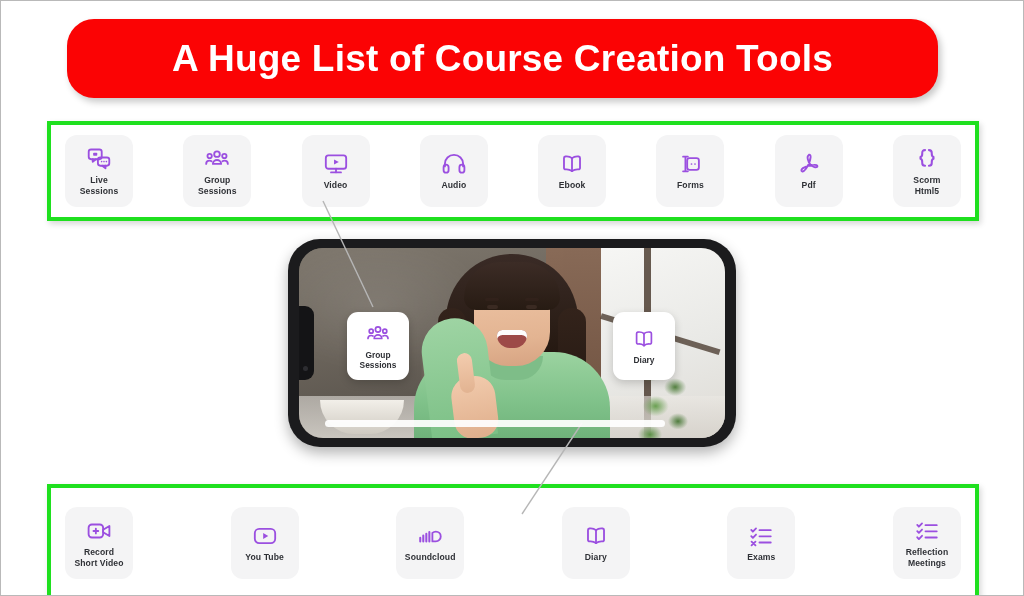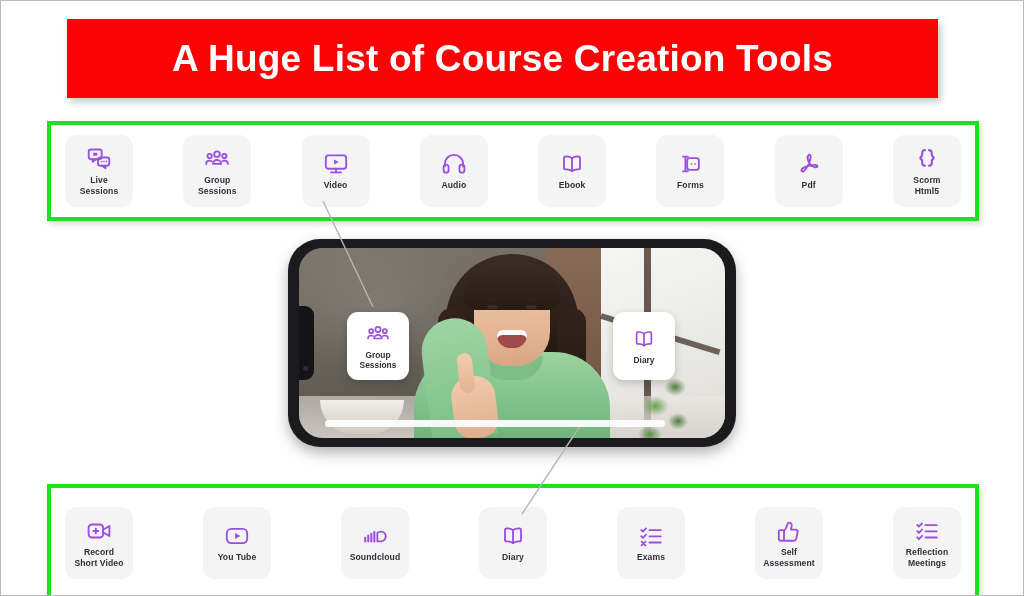--- a/index.html
+++ b/index.html
@@ -26,20 +26,21 @@
     position: absolute;
     left: 66px;
     top: 18px;
     width: 871px;
     height: 79px;
     background: #fb0304;
     box-shadow: 3px 4px 7px rgba(0,0,0,0.22);
     display: flex;
     align-items: center;
     justify-content: center;
+    border-radius: 27px;
   }
   #title-text {
     color: #ffffff;
     font-size: 37px;
     font-weight: bold;
     letter-spacing: 0.2px;
     white-space: nowrap;
     font-family: "Liberation Sans", sans-serif;
   }
 
@@ -512,30 +513,20 @@
               <path d="m3 12.1 1.5 1.6L7.4 10.7"></path>
               <path d="m3.3 17.2 3.6 3.4M6.9 17.2l-3.6 3.4"></path>
               <path d="M10.6 6.6h10.4M10.6 12.3h10.4M10.6 18h10.4"></path>
             </svg>
           </span>
           <span class="lbl">Exams</span>
         </div>
         <div class="tile">
           <span class="ic">
             <svg viewBox="0 0 24 24" width="26" height="26" fill="none" stroke="currentColor" stroke-width="1.7" stroke-linecap="round" stroke-linejoin="round">
-              <path d="M7.4 21h9.1c1 0 1.9-.7 2.1-1.7l1.4-6.1c.3-1.3-.7-2.5-2.1-2.5h-4.1l.7-3.3c.3-1.5-.7-2.9-2.2-3.1-.6-.1-1.2.3-1.4.9L8.6 10.4c-.3.8-.7 1.1-1.2 1.1"></path>
-              <rect x="2.6" y="11.2" width="4.8" height="9.8" rx="1.6"></rect>
-            </svg>
-          </span>
-          <span class="lbl">Self
-Assessment</span>
-        </div>
-        <div class="tile">
-          <span class="ic">
-            <svg viewBox="0 0 24 24" width="26" height="26" fill="none" stroke="currentColor" stroke-width="1.7" stroke-linecap="round" stroke-linejoin="round">
               <path d="m3 6.4 1.5 1.6L7.4 5"></path>
               <path d="m3 12.1 1.5 1.6L7.4 10.7"></path>
               <path d="m3 17.8 1.5 1.6 2.9-3"></path>
               <path d="M10.6 6.6h10.4M10.6 12.3h10.4M10.6 18h10.4"></path>
             </svg>
           </span>
           <span class="lbl">Reflection
 Meetings</span>
         </div>
       </div>

